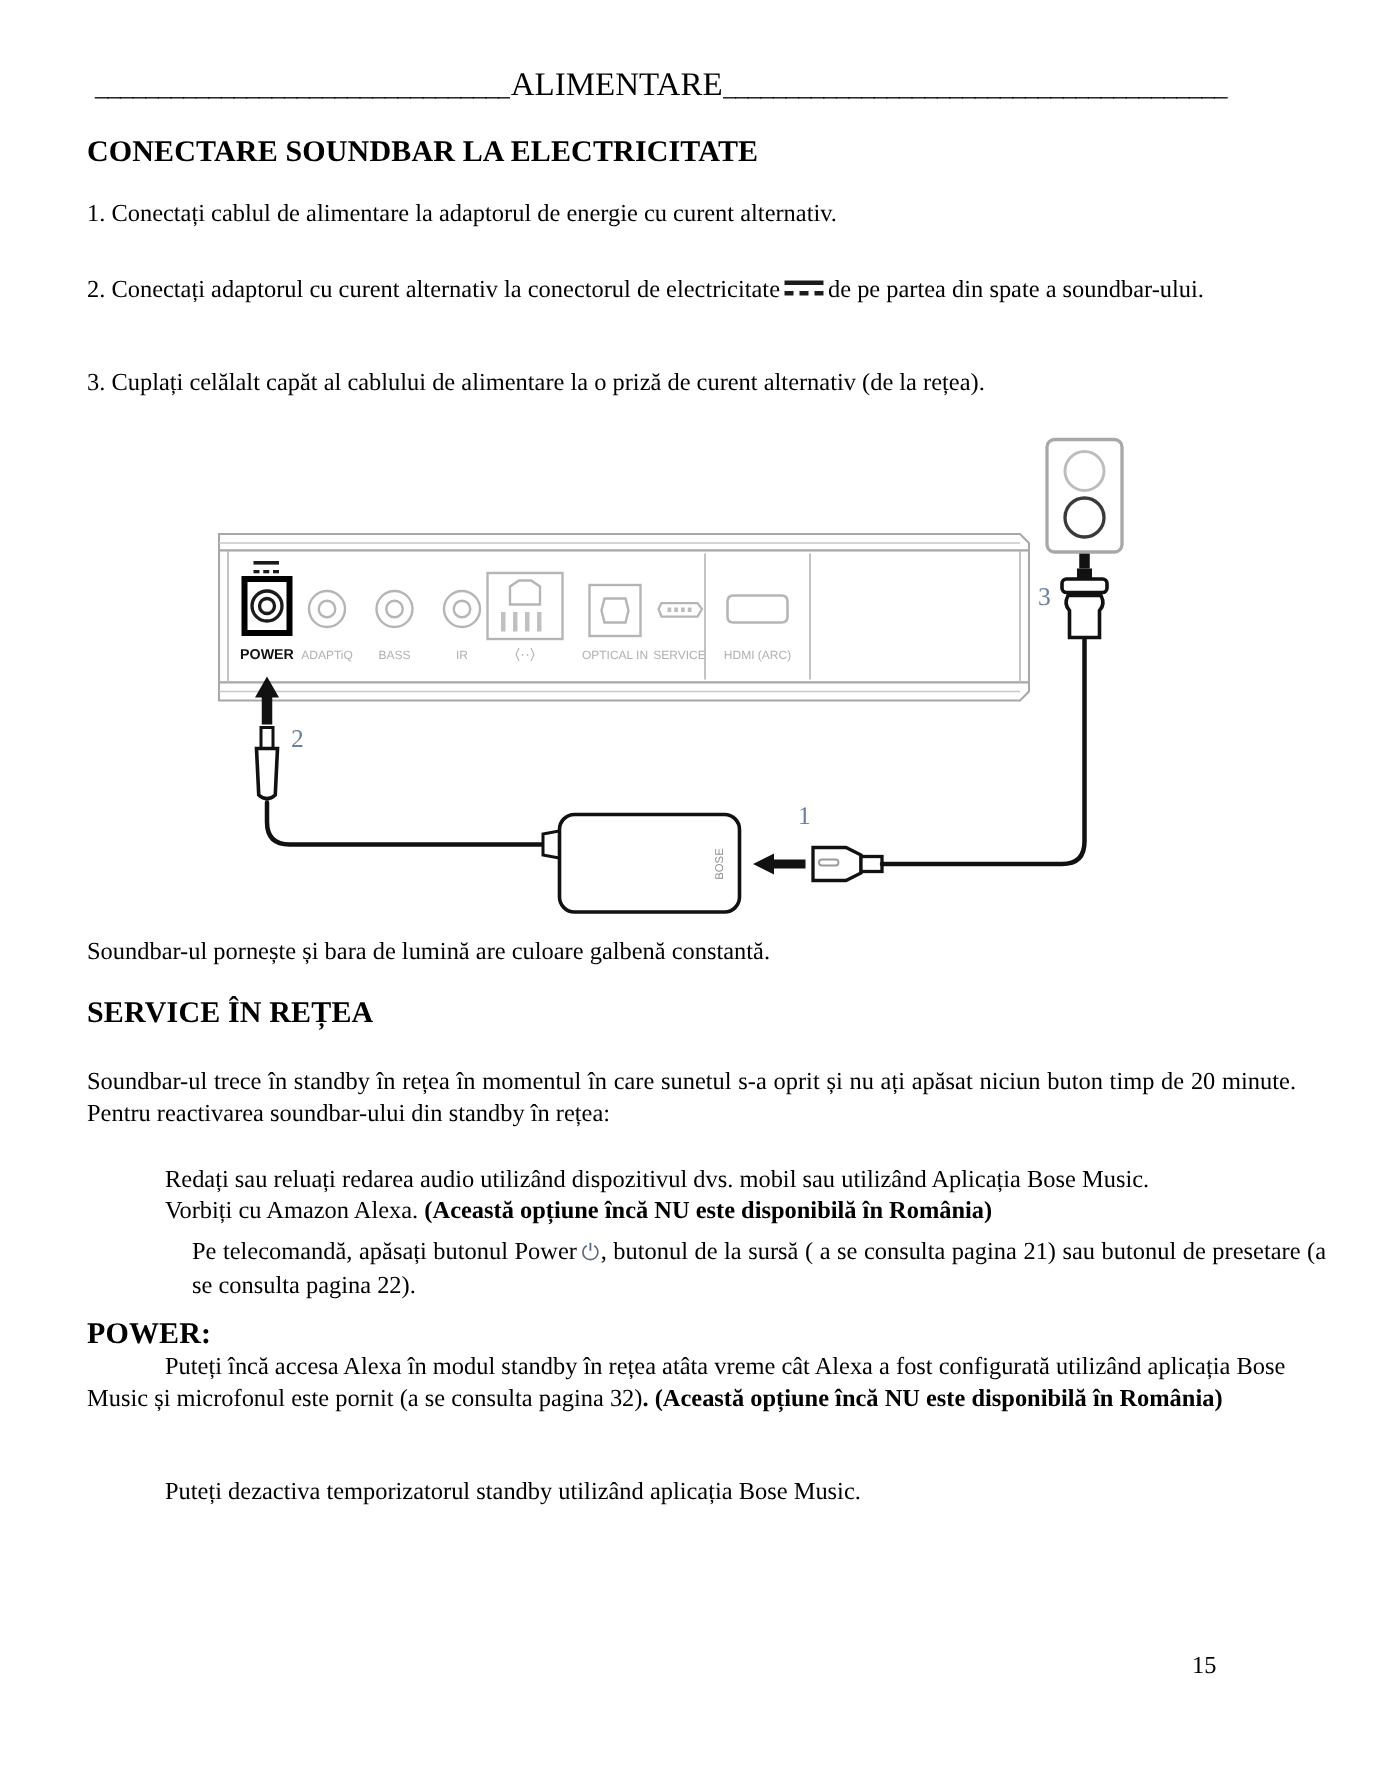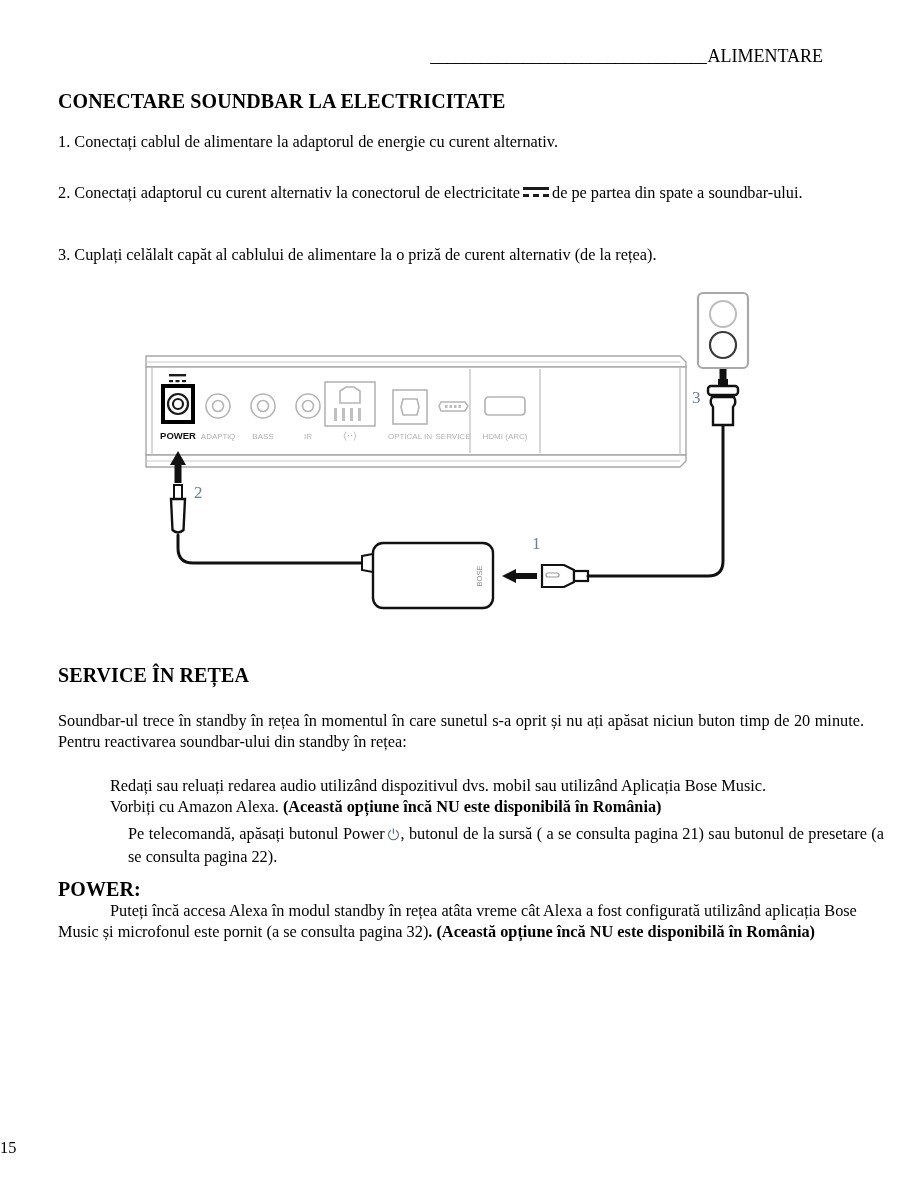--- a/index.html
+++ b/index.html
@@ -41,21 +41,21 @@
     overflow: hidden;
     font-size: 18px;
     letter-spacing: -0.6px;
     color: #000;
     white-space: nowrap;
   }
   .header .rule.left  { text-align: right; }
   .header .rule.right { text-align: left; }
   .header .htitle {
     flex: 0 0 auto;
-    font-size: 18px;
+    font-size: 22px;
   }
 
   
   .tb {
     position: absolute;
     font-size: 16.3px;
     line-height: 21px;
   }
   .bold { font-weight: bold; }
 
@@ -115,33 +115,33 @@
     height: 325px;
   }
   .figure svg { display: block; }
 
   
   .pageno {
     position: absolute;
     left: 0;
     top: 1100px;
     width: 811px;
-    text-align: left;
+    text-align: right;
     font-size: 16.3px;
-    margin-top: 38px;
   }
 </style>
 </head>
 <body>
 
 <div class="page">
 
   <div class="header">
     <span class="rule left">_________________________________</span>
     <span class="htitle">ALIMENTARE</span>
+    <span class="rule right">________________________________________</span>
   </div>
 
   <div class="h-sec" style="left:58px; top:90px;">CONECTARE SOUNDBAR LA ELECTRICITATE</div>
 
   <div class="tb" style="left:58px; top:131px; width:810px;">
     <span>1. Conectați cablul de alimentare la adaptorul de energie cu curent alternativ.</span>
   </div>
 
   <div class="tb just" style="left:58px; top:182px; width:800px;">
     <span>2. Conectați adaptorul cu curent alternativ la conectorul de electricitate</span><span class="dc-sym"><i class="solid"></i><span class="dashes">
@@ -284,20 +284,23 @@
       </g>
 
       <g>
         <rect x="558" y="8" width="50" height="75" rx="5" ry="5" fill="#ffffff" stroke="#a8a8a8" stroke-width="2.2"></rect>
         <circle cx="583" cy="29" r="13" fill="#ffffff" stroke="#bdbdbd" stroke-width="2"></circle>
         <circle cx="583" cy="60" r="13" fill="#ffffff" stroke="#3a3a3a" stroke-width="2.2"></circle>
       </g>
     </svg>
   </div>
 
+  <div class="tb" style="left:58px; top:623px; width:810px;">
+    <span>Soundbar-ul pornește și bara de lumină are culoare galbenă constantă.</span>
+  </div>
 
   <div class="h-sec" style="left:58px; top:664px;">SERVICE ÎN REȚEA</div>
 
   <div class="tb just" style="left:58px; top:710px; width:806px;">
     <span>Soundbar-ul trece în standby în rețea în momentul în care sunetul s-a oprit și nu ați apăsat niciun buton timp de 20 minute. Pentru reactivarea soundbar-ului din standby în rețea:</span>
   </div>
 
   <div class="tb" style="left:110px; top:796px; width:758px;">
     <span>Vorbiți cu Amazon Alexa.</span>
     <span class="bold">(Această opțiune încă NU este disponibilă în România)</span>
@@ -310,16 +313,19 @@
   <div class="tb just" style="left:110px; top:823px; width:756px;margin-left:18px;">
     <span>Pe telecomandă, apăsați butonul Power</span><span class="pwr-glyph">⏻</span><span>, butonul de la sursă ( a se consulta pagina 21) sau butonul de presetare (a se consulta pagina 22).</span>
   </div>
 
   <div class="h-sec" style="left:58px; top:878px;">POWER:</div>
 
   <div class="tb" style="left:58px; top:900px; width:812px; text-indent:52px;">
     <span>Puteți încă accesa Alexa în modul standby în rețea atâta vreme cât Alexa a fost configurată utilizând aplicația Bose Music și microfonul este pornit (a se consulta pagina 32)</span><span class="bold">. (Această opțiune încă NU este disponibilă în România)</span>
   </div>
 
+  <div class="tb" style="left:110px; top:983px; width:758px;">
+    <span>Puteți dezactiva temporizatorul standby utilizând aplicația Bose Music.</span>
+  </div>
 
   <div class="pageno">15</div>
 
 </div>
 
 </body></html>

